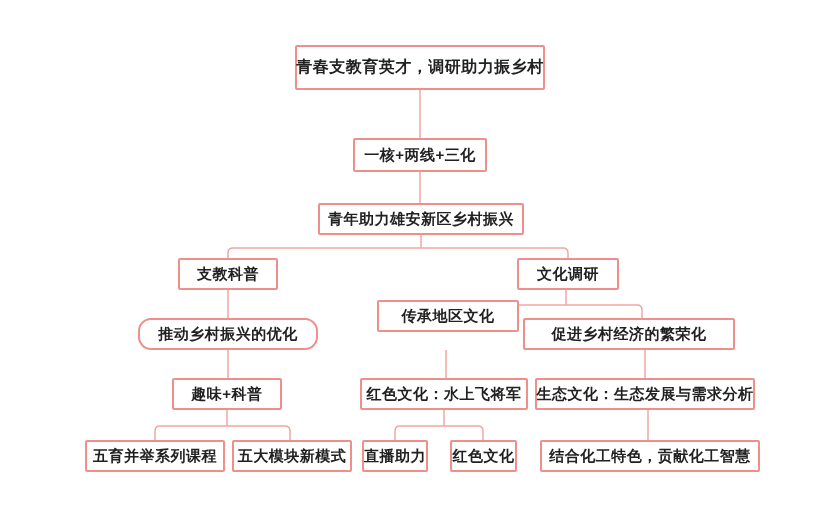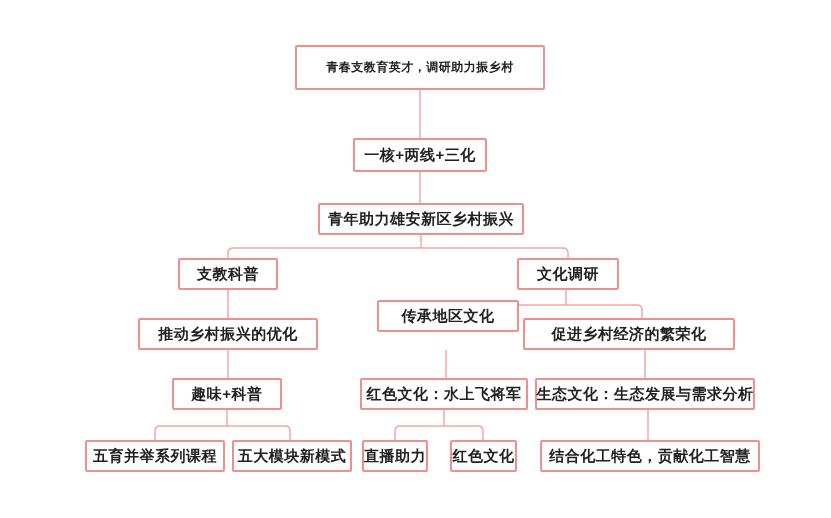--- a/index.html
+++ b/index.html
@@ -35,26 +35,26 @@
     color:var(--node-text);
     font-weight:700;
     font-size:15px;
     letter-spacing:0.5px;
     display:flex;
     align-items:center;
     justify-content:center;
     white-space:nowrap;
     z-index:2;
   }
-  #n-root          {left:295px;top:45px; width:250px;height:45px;font-size:12px;}
+  #n-root          {left:295px;top:45px; width:250px;height:45px;font-size:16px;}
   #n-strategy      {left:353px;top:138px;width:134px;height:34px;}
   #n-theme         {left:318px;top:203px;width:206px;height:32px;}
   #n-teaching      {left:178px;top:258px;width:100px;height:32px;}
   #n-research      {left:517px;top:258px;width:102px;height:32px;}
-  #n-optimize      {left:138px;top:318px;width:180px;height:32px;}
+  #n-optimize      {left:138px;top:318px;width:180px;height:32px;border-radius:13px;}
   #n-heritage      {left:377px;top:300px;width:142px;height:32px;}
   #n-economy       {left:523px;top:318px;width:212px;height:32px;}
   #n-fun-science   {left:172px;top:378px;width:110px;height:32px;align-items:center;}
   #n-red-culture   {left:360px;top:378px;width:168px;height:32px;}
   #n-eco-culture   {left:535px;top:378px;width:220px;height:32px;}
   #n-five-edu      {left:85px; top:440px;width:140px;height:32px;}
   #n-five-modules  {left:232px;top:440px;width:120px;height:32px;}
   #n-livestream    {left:362px;top:440px;width:66px; height:32px;}
   #n-cultural      {left:450px;top:440px;width:67px; height:32px;}
   #n-chemical      {left:540px;top:440px;width:220px;height:32px;}

